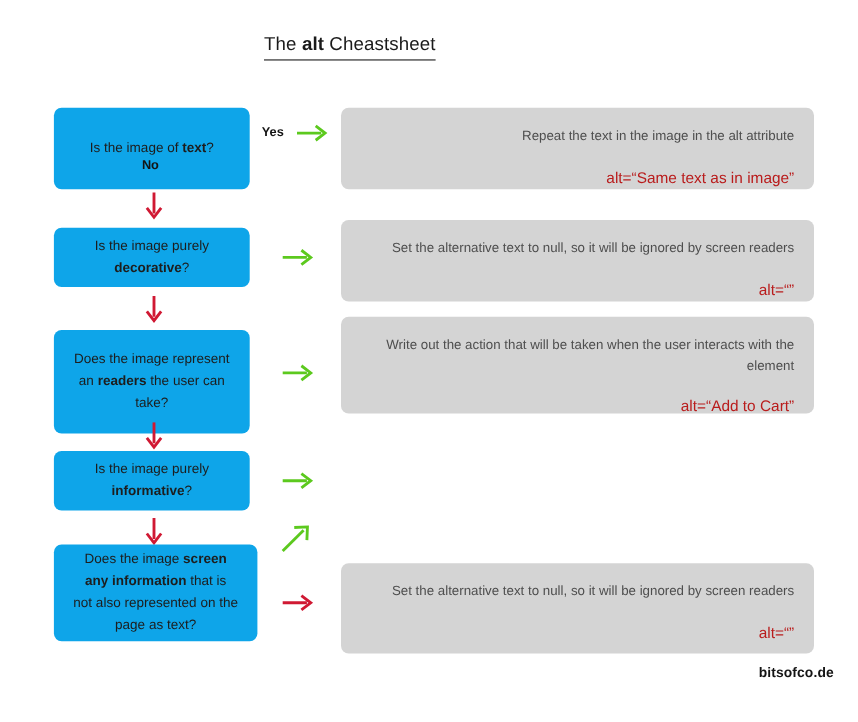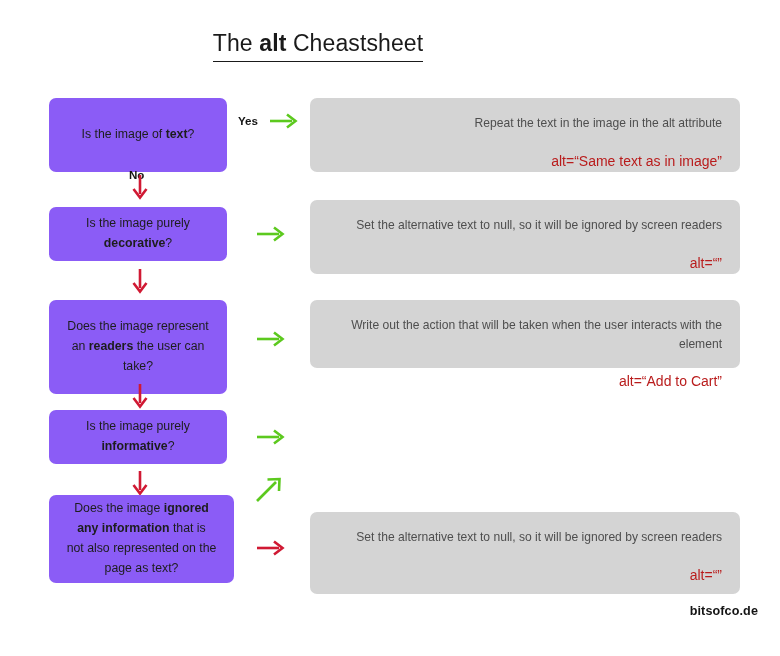--- a/index.html
+++ b/index.html
@@ -16,42 +16,42 @@
     overflow: hidden;
   }
 
   
   .title {
     position: absolute;
     left: 0;
     top: 30px;
     width: 636px;
     text-align: center;
-    font-size: 23px;
+    font-size: 17px;
     font-weight: 400;
     color: #1a1a1a;
     letter-spacing: 0.1px;
   }
   .title-inner {
     display: inline-block;
     border-bottom: 1.6px solid #1a1a1a;
     padding-bottom: 4px;
   }
   .title-inner b { font-weight: 700; }
 
   
   .canvas {
     position: absolute;
     inset: 0;
   }
 
   
   .qbox {
     position: absolute;
-    background: #8b5cf6;
+    background: #0ea5e9;
     border-radius: 7px;
     box-sizing: border-box;
     display: flex;
     align-items: center;
     justify-content: center;
     text-align: center;
     padding: 8px 12px;
     font-size: 12.3px;
     line-height: 1.62;
     color: #1d1d1d;
@@ -125,21 +125,21 @@
 
   <div class="edge-label" style="left:238px; top:114px;">Yes</div>
 
   <div class="arrow" style="left:268px; top:112px;">
     <svg width="34" height="18" viewBox="0 0 34 18">
       <path d="M2 9 H24" stroke="#5CC91E" stroke-width="2.6" fill="none" stroke-linecap="butt"></path>
       <path d="M19 2.5 L27.5 9 L19 15.5" stroke="#5CC91E" stroke-width="2.6" fill="none" stroke-linecap="butt" stroke-linejoin="miter"></path>
     </svg>
   </div>
 
-  <div class="edge-label" style="left:129px; top:168px;">No</div>
+  <div class="edge-label" style="left:129px; top:144px;">No</div>
 
   <div class="arrow" style="left:130px; top:172px;">
     <svg width="20" height="30" viewBox="0 0 20 30">
       <path d="M10 3 V22" stroke="#D01933" stroke-width="2.6" fill="none"></path>
       <path d="M3.5 17 L10 25.5 L16.5 17" stroke="#D01933" stroke-width="2.6" fill="none" stroke-linejoin="miter"></path>
     </svg>
   </div>
 
   <div class="abox" style="left:310px; top:98px; width:430px; height:74px;">
     <p class="desc">Repeat the text in the image in the alt attribute</p>
@@ -180,21 +180,21 @@
     </svg>
   </div>
 
   <div class="arrow" style="left:130px; top:381px;">
     <svg width="20" height="30" viewBox="0 0 20 30">
       <path d="M10 3 V22" stroke="#D01933" stroke-width="2.6" fill="none"></path>
       <path d="M3.5 17 L10 25.5 L16.5 17" stroke="#D01933" stroke-width="2.6" fill="none" stroke-linejoin="miter"></path>
     </svg>
   </div>
 
-  <div class="abox" style="left:310px; top:300px; width:430px; height:68px;">
+  <div class="abox" style="left:310px; top:288px; width:430px; height:88px;">
     <p class="desc">Write out the action that will be taken when the user interacts with the element</p>
     <p class="code">alt=“Add to Cart”</p>
   </div>
 
   <div class="qbox" style="left:49px; top:410px; width:178px; height:54px;">
     <span class="qtext">Is the image purely<br><b>informative</b>?</span>
   </div>
 
   <div class="arrow" style="left:255px; top:428px;">
     <svg width="34" height="18" viewBox="0 0 34 18">
@@ -205,21 +205,21 @@
 
   <div class="arrow" style="left:130px; top:468px;">
     <svg width="20" height="30" viewBox="0 0 20 30">
       <path d="M10 3 V22" stroke="#D01933" stroke-width="2.6" fill="none"></path>
       <path d="M3.5 17 L10 25.5 L16.5 17" stroke="#D01933" stroke-width="2.6" fill="none" stroke-linejoin="miter"></path>
     </svg>
   </div>
 
 
   <div class="qbox" style="left:49px; top:495px; width:185px; height:88px;">
-    <span class="qtext">Does the image <b>ignored</b><br><b>any information</b> that is<br>not also represented on the<br>page as text?</span>
+    <span class="qtext">Does the image <b>screen</b><br><b>any information</b> that is<br>not also represented on the<br>page as text?</span>
   </div>
 
   <div class="arrow" style="left:254px; top:476px;">
     <svg width="34" height="28" viewBox="0 0 34 28">
       <path d="M3 25 L22 6" stroke="#5CC91E" stroke-width="2.6" fill="none"></path>
       <path d="M13.5 3.5 L25.5 3 L25 15" stroke="#5CC91E" stroke-width="2.6" fill="none" stroke-linejoin="miter"></path>
     </svg>
   </div>
 
   <div class="arrow" style="left:255px; top:539px;">

